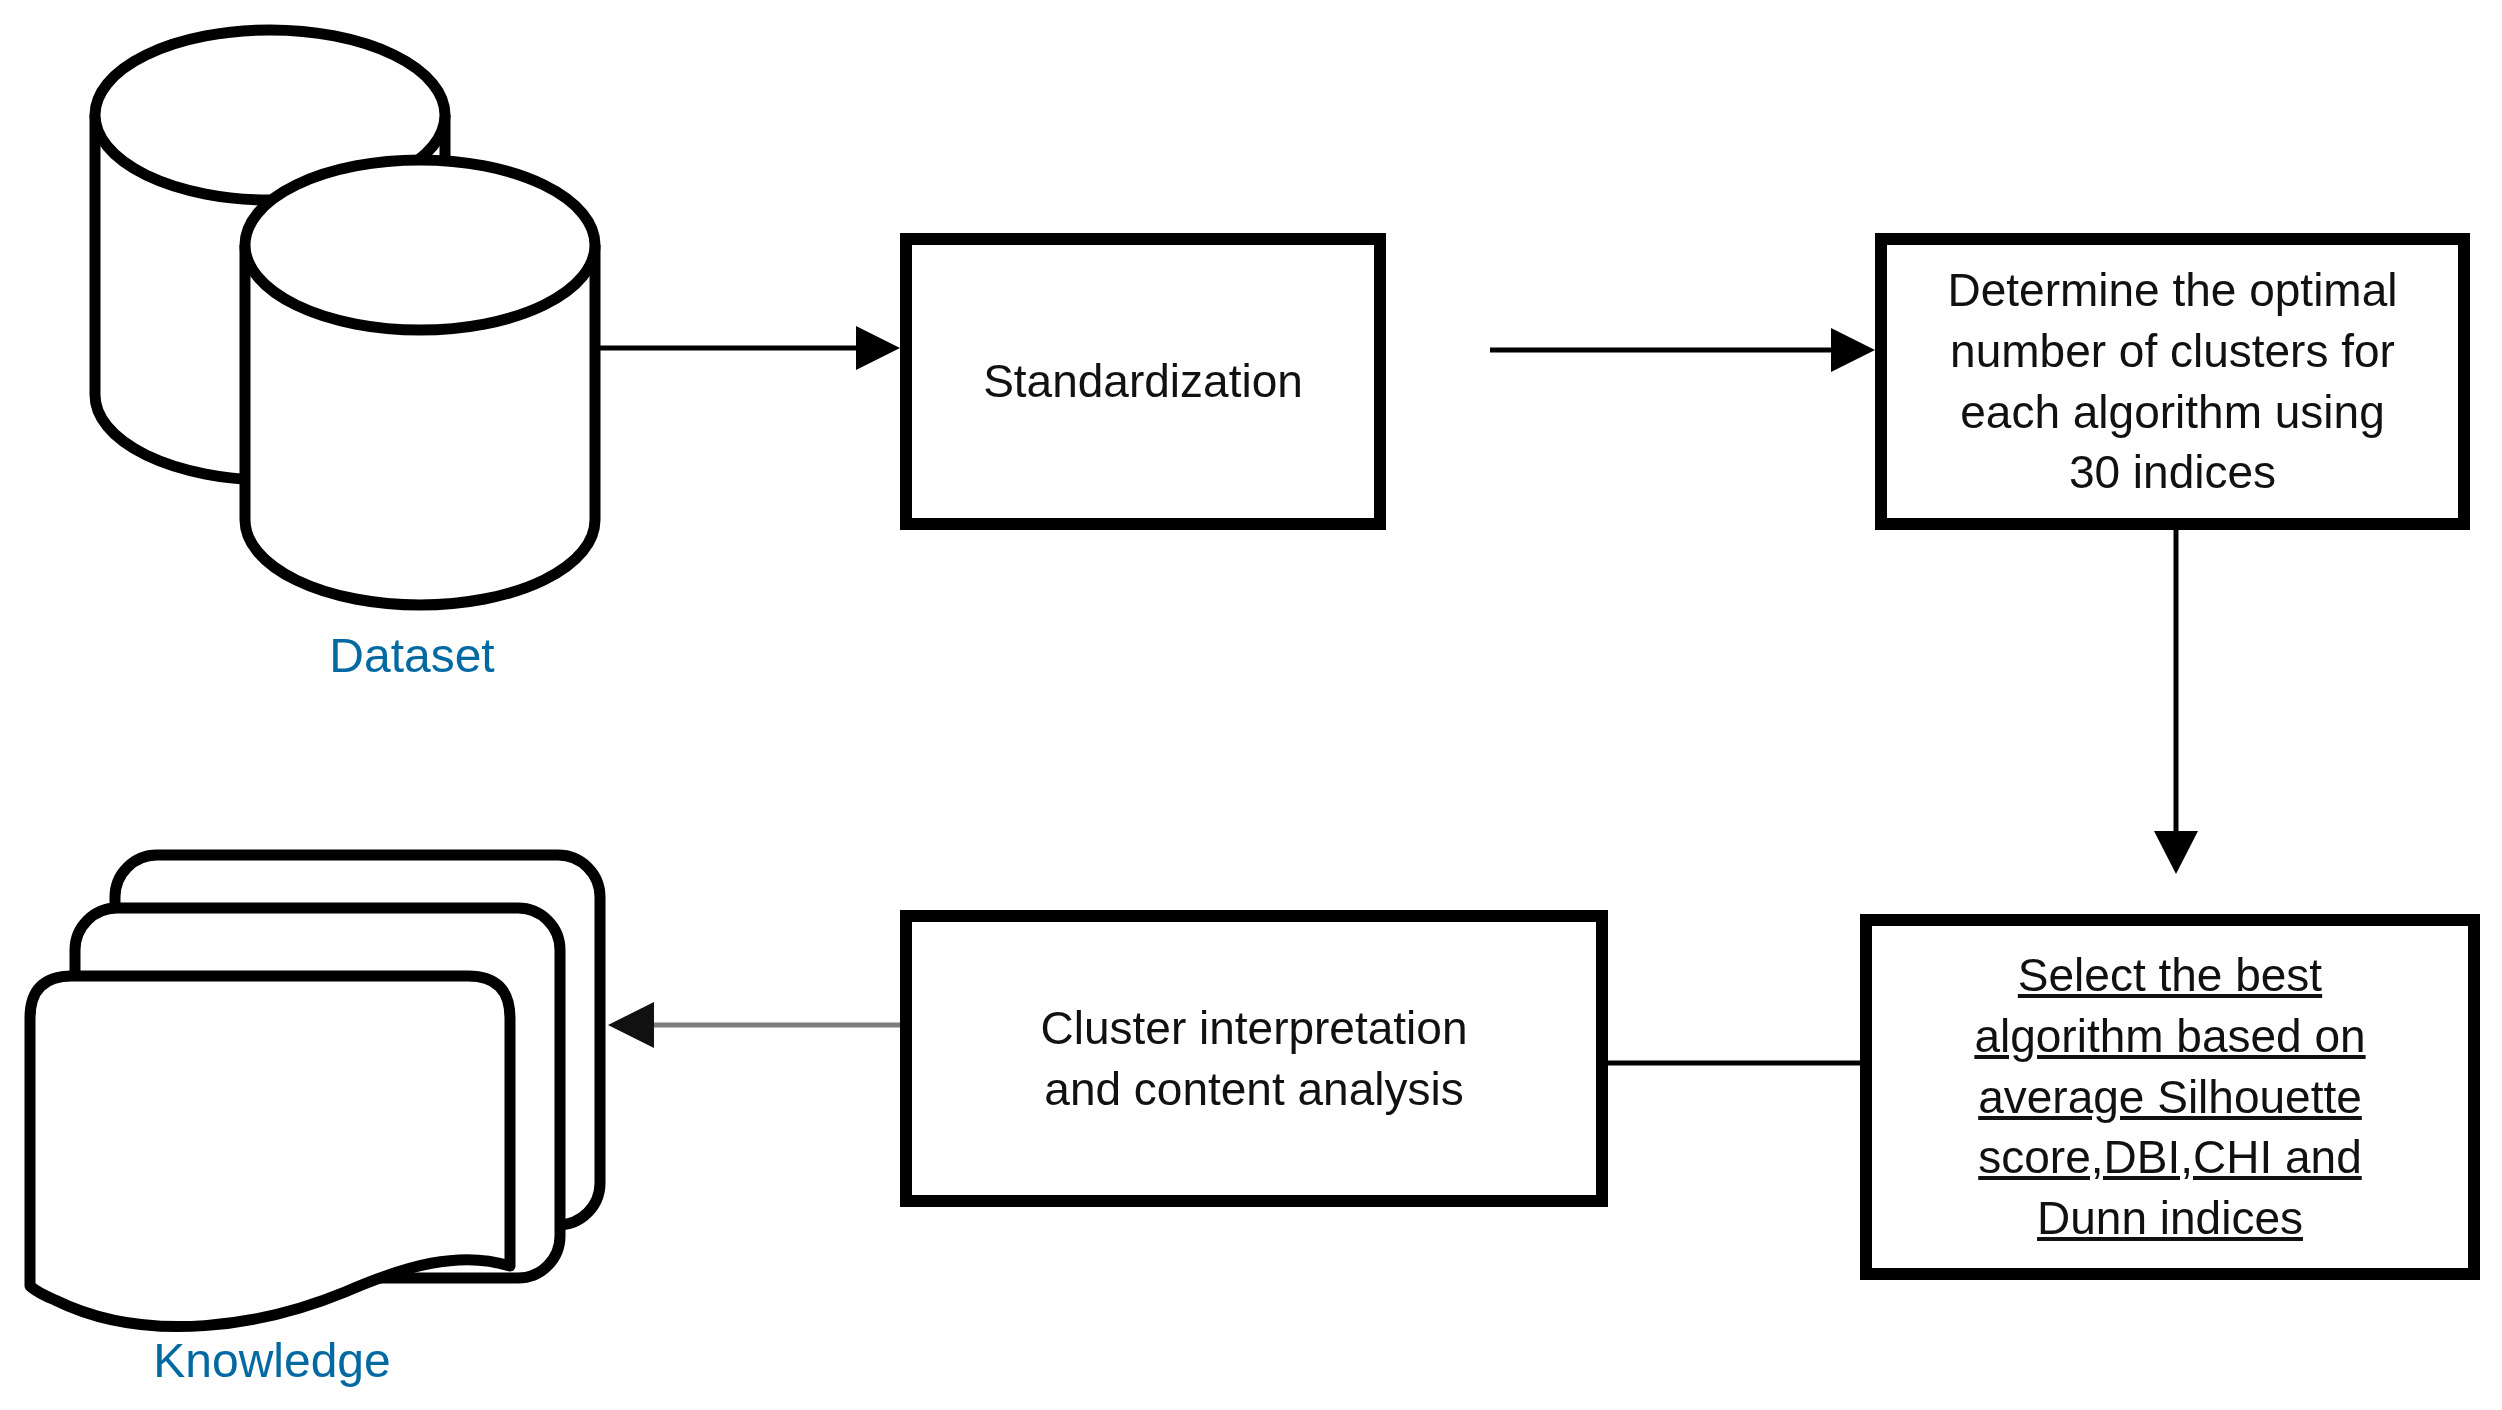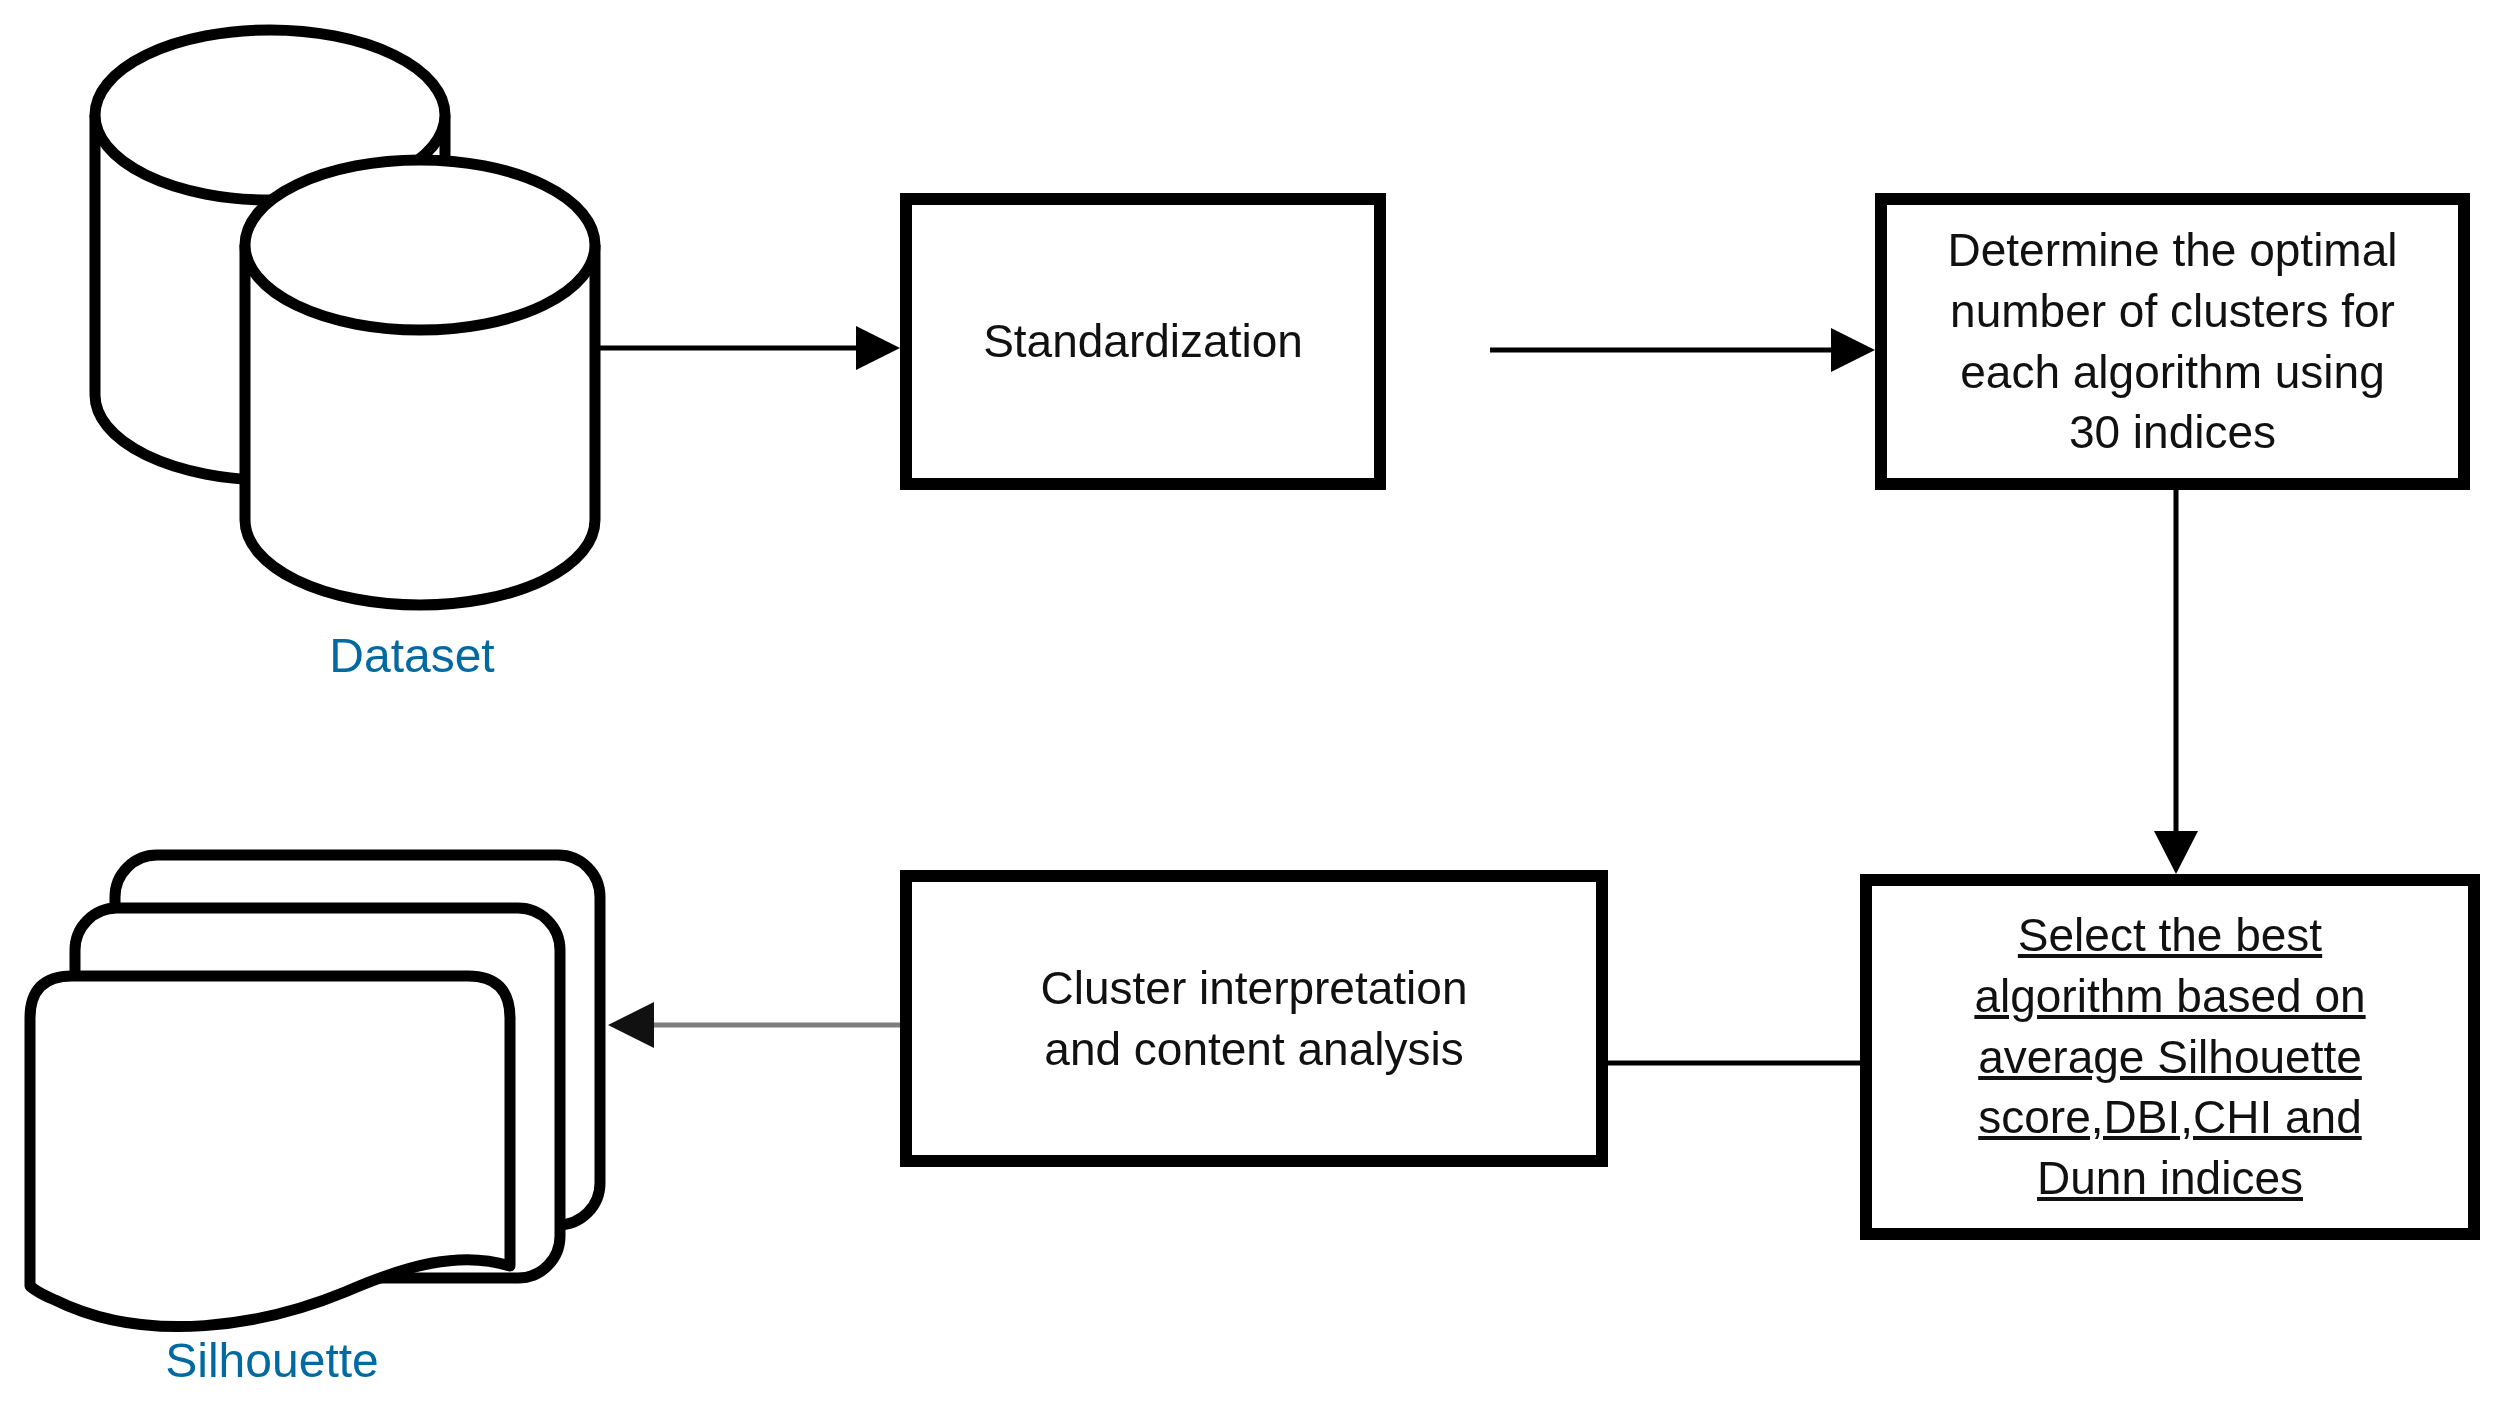--- a/index.html
+++ b/index.html
@@ -27,20 +27,21 @@
     box-sizing: border-box;
     border: 12px solid #000000;
     background: #ffffff;
     color: #111111;
     display: flex;
     align-items: center;
     justify-content: center;
     text-align: center;
     font-size: 46px;
     line-height: 1.32;
+    margin-top: 40px;
   }
   .multiline { white-space: pre-line; }
   .caption {
     position: absolute;
     color: #0369a1;
     font-size: 48px;
     text-align: center;
     width: 440px;
   }
   #node-standardization { left: 900px; top: 193px; width: 486px; height: 297px; }
@@ -111,15 +112,15 @@
 Dunn indices</span>
   </div>
 
   <div id="node-cluster" class="node">
     <span class="multiline">Cluster interpretation
 and content analysis</span>
   </div>
 
   <div id="caption-dataset" class="caption">Dataset</div>
 
-  <div id="caption-knowledge" class="caption">Silhouette</div>
+  <div id="caption-knowledge" class="caption">Knowledge</div>
 
 </div>
 
 </body></html>

